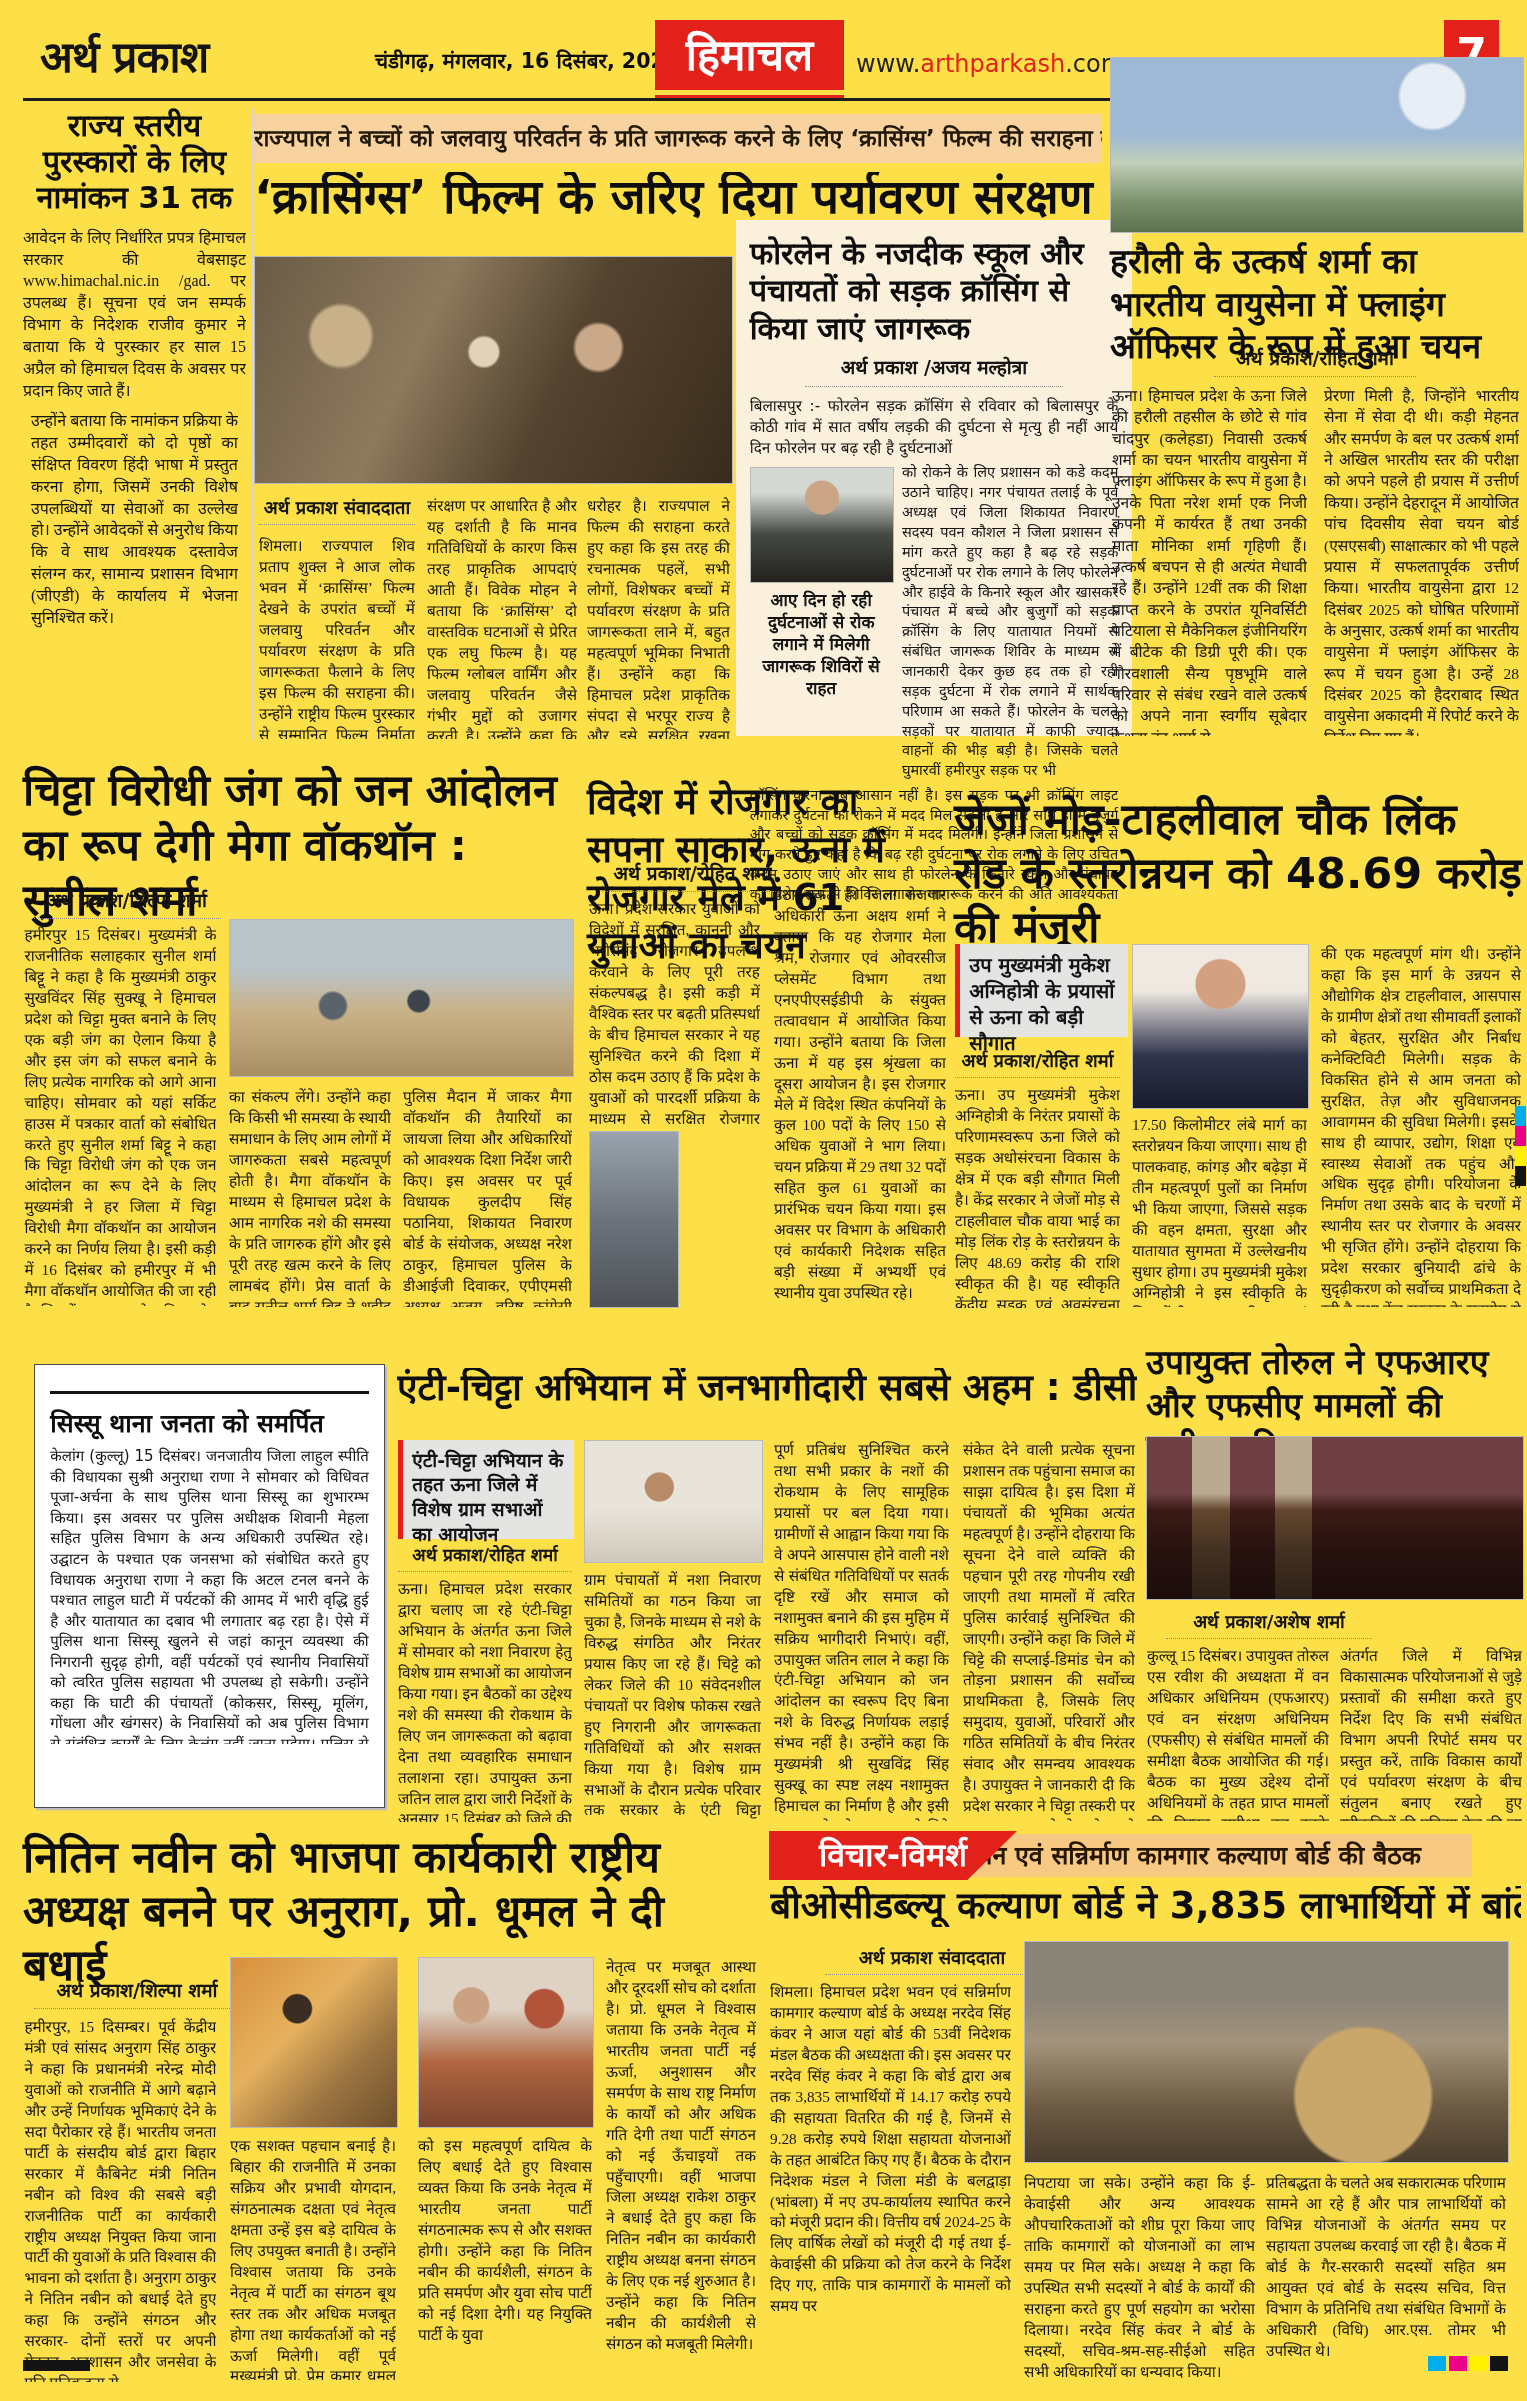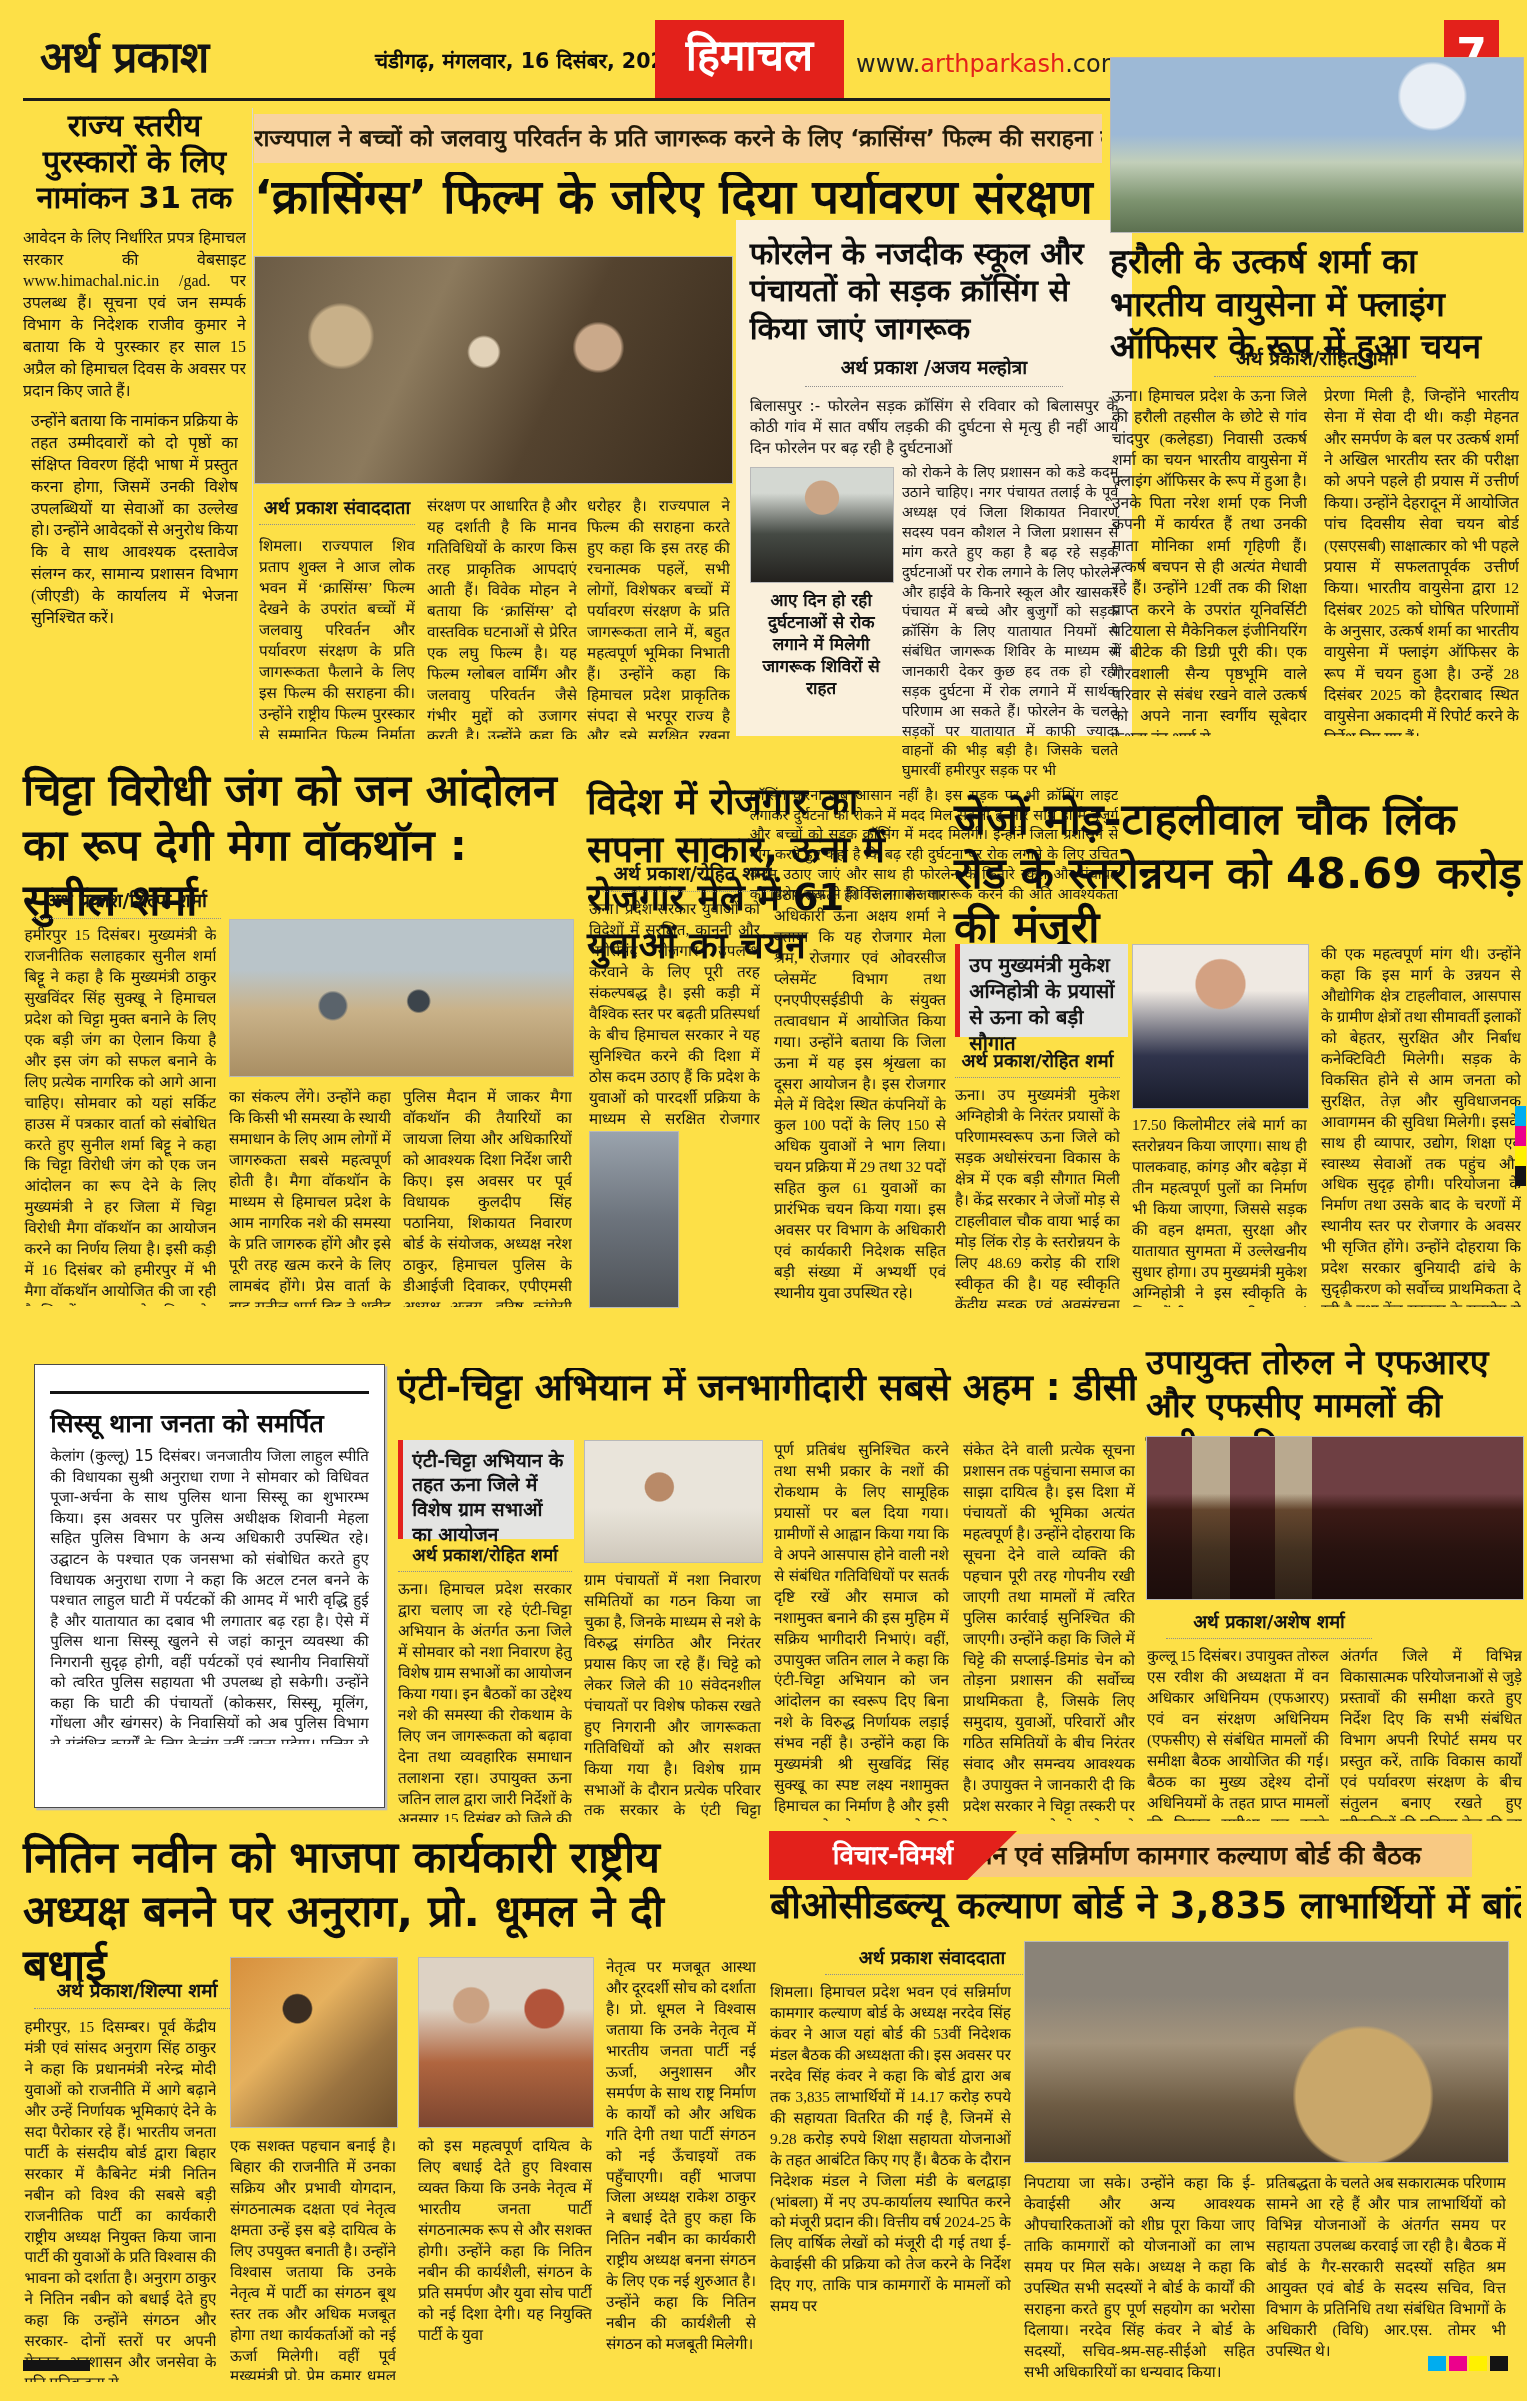--- a/index.html
+++ b/index.html
@@ -20,21 +20,21 @@
   .site{font-family:"DejaVu Sans",sans-serif;font-size:24px;color:#222;}
   .site .red{color:#e3211b;}
   .head-rule{position:absolute;left:23px;width:1481px;top:98px;height:3.1px;background:#1c1c1c;}
   .head-rule-red{position:absolute;left:655px;width:189px;top:95px;height:3.1px;background:#e3211b;}
   
   .kicker{background:#f8d3a0;color:#221a08;text-align:center;font-family:"DejaVu Sans",sans-serif;
           font-weight:bold;font-size:23px;line-height:49px;overflow:hidden;white-space:nowrap;}
   .banner{background:#f8c983;color:#241600;text-align:center;font-family:"DejaVu Sans",sans-serif;
           font-weight:bold;font-size:25px;line-height:43px;overflow:hidden;white-space:nowrap;}
   .ribbon{background:#e3211b;color:#fff;font-family:"DejaVu Sans",sans-serif;font-weight:bold;
-          font-size:26px;line-height:49px;text-align:center;
+          font-size:32px;line-height:49px;text-align:center;
           clip-path:polygon(0 0,100% 0,80% 100%,0 100%);}
   .cream{background:#faf0dc;}
   .brief-box{border:1.5px solid #4a4a4a;box-shadow:2.3px 2.3px 0 #bdbdbd;background:#fff;}
   .ntag{background:#e3211b;color:#fff;padding:1.5px 10.7px;display:inline-block;}
   .caption{font-family:"DejaVu Sans",sans-serif;font-weight:bold;font-size:17px;line-height:1.3;text-align:center;}
   
   .ph-crossings{background:
      radial-gradient(circle at 18% 35%,#c8b089 0 7%,transparent 8%),
      radial-gradient(circle at 48% 42%,#e2d2b8 0 5%,transparent 6%),
      radial-gradient(circle at 72% 40%,#caa98a 0 6%,transparent 7%),
@@ -75,21 +75,21 @@
   .c-c{background:#00adef}.c-m{background:#ec018c}.c-y{background:#fff100}.c-k{background:#141414}
 </style>
 </head>
 <body>
 
 <div class="page">
 
   <header>
     <div class="abs logo" style="left:40px;top:26px;">अर्थ प्रकाश</div>
     <div class="abs hl" style="left:375px;top:46px;font-size:20.6px;">चंडीगढ़, मंगलवार, 16 दिसंबर, 2025</div>
-    <div class="abs badge" style="left:655px;top:20px;width:189px;height:81px;line-height:70px;font-size:43px;">हिमाचल</div>
+    <div class="abs badge" style="left:655px;top:20px;width:189px;height:70px;line-height:70px;font-size:43px;">हिमाचल</div>
     <div class="abs site" style="left:856px;top:50px;"><span>www.</span><span class="red">arthparkash</span><span>.com</span></div>
     <div class="abs badge" style="left:1444px;top:20px;width:55px;height:70px;line-height:70px;font-size:44px;">7</div>
     <div class="head-rule"></div>
     <div class="head-rule-red"></div>
   </header>
 
   <article class="abs" style="left:23px;top:108px;width:223px;height:632px;border-right:0.8px solid #d6d6d6;padding-right:6.1px;">
     <h2 class="hl" style="font-size:30.5px;line-height:1.18;text-align:center;margin:0 0 10.7px;">राज्य स्तरीय पुरस्कारों के लिए नामांकन 31 तक</h2>
     <p class="body-txt" style="font-size:16px;margin:0 0 6.1px;">आवेदन के लिए निर्धारित प्रपत्र हिमाचल सरकार की वेबसाइट www.himachal.nic.in /gad. पर उपलब्ध हैं। सूचना एवं जन सम्पर्क विभाग के निदेशक राजीव कुमार ने बताया कि ये पुरस्कार हर साल 15 अप्रैल को हिमाचल दिवस के अवसर पर प्रदान किए जाते हैं।</p>
     <p class="body-txt" style="font-size:16px;margin:8px;">उन्होंने बताया कि नामांकन प्रक्रिया के तहत उम्मीदवारों को दो पृष्ठों का संक्षिप्त विवरण हिंदी भाषा में प्रस्तुत करना होगा, जिसमें उनकी विशेष उपलब्धियों या सेवाओं का उल्लेख हो। उन्होंने आवेदकों से अनुरोध किया कि वे साथ आवश्यक दस्तावेज संलग्न कर, सामान्य प्रशासन विभाग (जीएडी) के कार्यालय में भेजना सुनिश्चित करें।</p>

